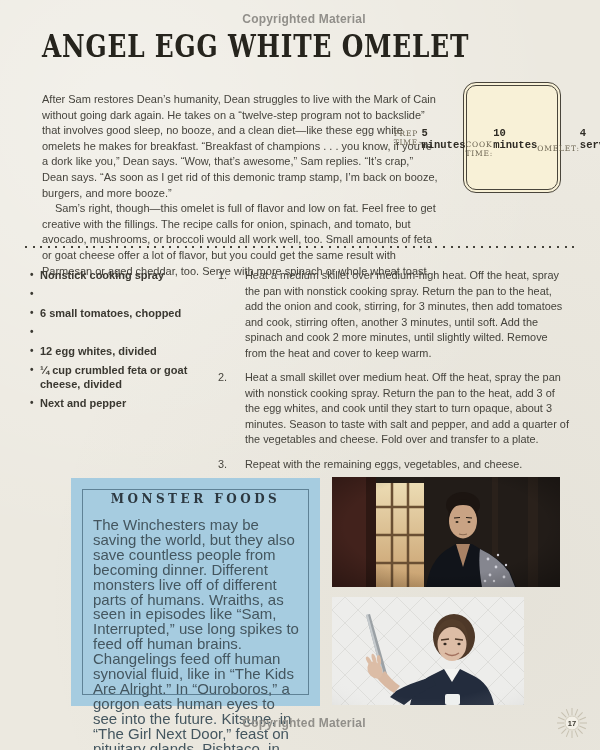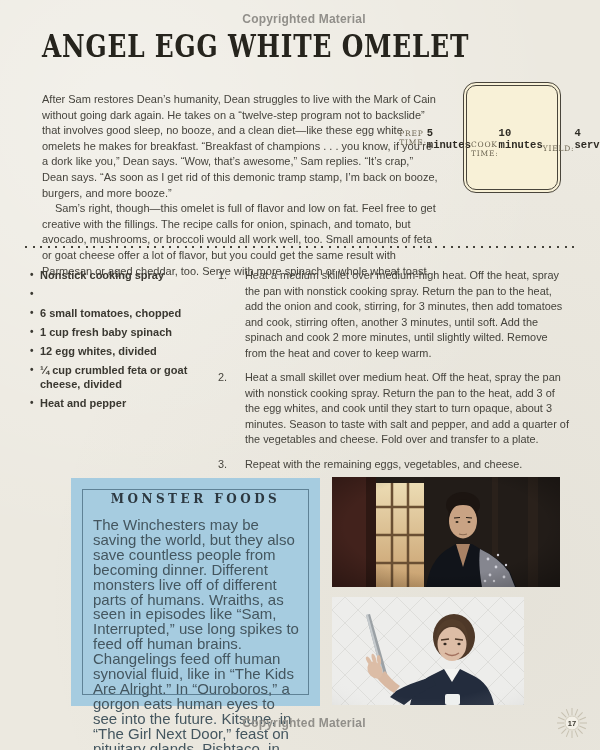--- a/index.html
+++ b/index.html
@@ -79,53 +79,52 @@
   <div class="intro">
     <p>After Sam restores Dean’s humanity, Dean struggles to live with the Mark of Cain without going dark again. He takes on a “twelve-step program not to backslide” that involves good sleep, no booze, and a clean diet—like these egg white omelets he makes for breakfast. “Breakfast of champions . . . you know, if you’re a dork like you,” Dean says. “Wow, that’s awesome,” Sam replies. “It’s crap,” Dean says. “As soon as I get rid of this demonic tramp stamp, I’m back on booze, burgers, and more booze.”</p>
     <p class="indent">Sam’s right, though—this omelet is full of flavor and low on fat. Feel free to get creative with the fillings. The recipe calls for onion, spinach, and tomato, but avocado, mushrooms, or broccoli would all work well, too. Small amounts of feta or goat cheese offer a lot of flavor, but you could get the same result with Parmesan or aged cheddar, too. Serve with more spinach or whole wheat toast.</p>
   </div>
 
   <div class="info-box">
     <div class="info-label">PREP TIME:</div>
     <div class="info-value">5 minutes</div>
     <div class="info-label">COOK TIME:</div>
     <div class="info-value">10 minutes</div>
-    <div class="info-label">YIELD:</div>
+    <div class="info-label">OMELET:</div>
     <div class="info-value">4 servings</div>
   </div>
 
   <div class="divider"></div>
 
   <ul class="ingredients">
     <li>
         <span class="bullet">•</span>
         <span>Nonstick cooking spray</span>
       </li>
     <li>
         <span class="bullet">•</span>
       </li>
     <li>
         <span class="bullet">•</span>
         <span>6 small tomatoes, chopped</span>
       </li>
     <li>
         <span class="bullet">•</span>
-        <span>1 cup fresh baby spinach</span>
       </li>
     <li>
         <span class="bullet">•</span>
         <span>12 egg whites, divided</span>
       </li>
     <li>
         <span class="bullet">•</span>
         <span>¼ cup crumbled feta or goat cheese, divided</span>
       </li>
     <li>
         <span class="bullet">•</span>
-        <span>Heat and pepper</span>
+        <span>Next and pepper</span>
       </li>
   </ul>
 
   <div class="steps">
     <div class="step">
       <span class="step-num">1.</span>
       <span class="step-text">Heat a medium skillet over medium-high heat. Off the heat, spray the pan with nonstick cooking spray. Return the pan to the heat, add the onion and cook, stirring, for 3 minutes, then add tomatoes and cook, stirring often, another 3 minutes, until soft. Add the spinach and cook 2 more minutes, until slightly wilted. Remove from the heat and cover to keep warm.</span>
     </div>
     <div class="step">
       <span class="step-num">2.</span>

